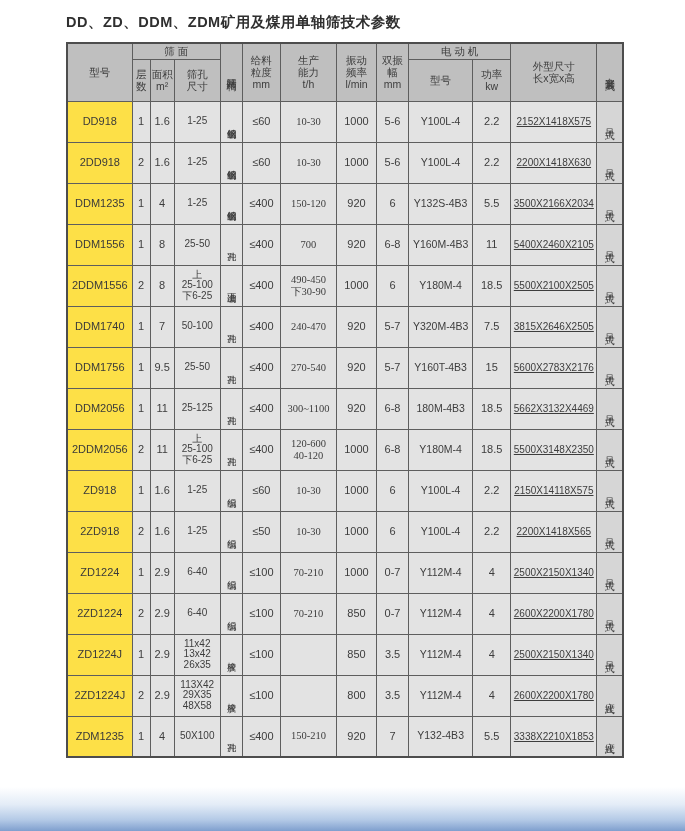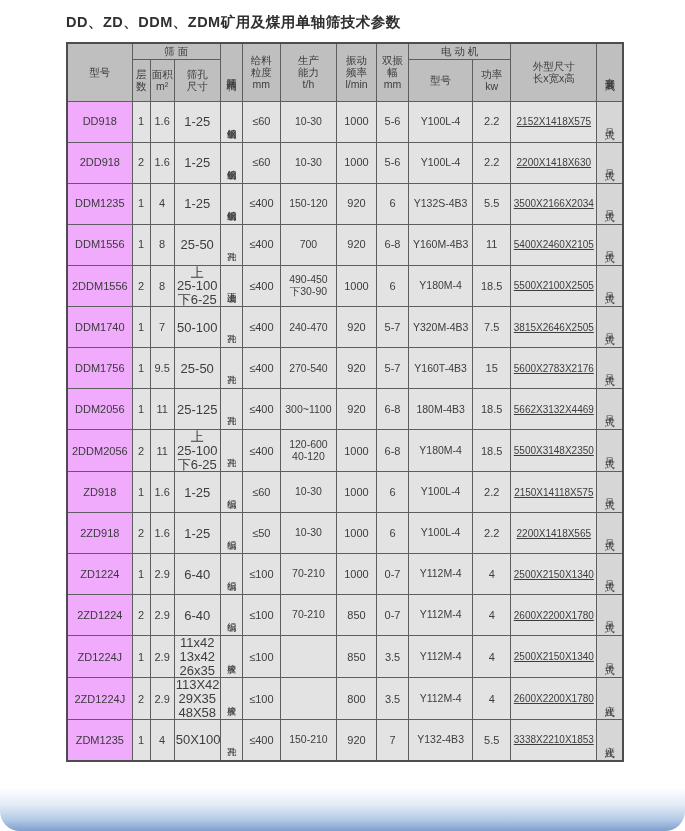--- a/index.html
+++ b/index.html
@@ -1,40 +1,40 @@
 <!DOCTYPE html>
 <html><head>
 <meta charset="utf-8">
 <style>
   html,body { margin:0; padding:0; background:#ffffff; }
   #page {
     position:relative; width:685px; height:831px; background:#ffffff;
-    overflow:hidden; font-family:"Liberation Sans","DejaVu Sans",sans-serif;border-radius:20px;
+    overflow:hidden; font-family:"Liberation Sans","DejaVu Sans",sans-serif;
   }
   #page-title {
     position:absolute; left:66px; top:13px; font-size:14.5px; font-weight:bold;
     color:#2f2f2f; letter-spacing:0.5px;
   }
   table.spec {
     position:absolute; left:66px; top:42px; width:558px;
     border-collapse:collapse; table-layout:fixed;
     border:2px solid #4d4d4d;
   }
   table.spec th, table.spec td {
     border:1px solid #5e5e5e; padding:0 1px; text-align:center; vertical-align:middle;
     color:#3d3d3d; overflow:hidden;
   }
   thead th { background:#bfbfbf; font-weight:normal; font-size:10.5px; line-height:1.15; }
   thead tr.group-row { height:16px; }
   thead tr.sub-row { height:42px; }
   tbody tr { height:41px; }
   tbody td { background:#e3e3e3; font-size:11px; line-height:1.12; color:#474747; }
-  tbody td.c0 { background:#f0abfc; color:#3a3a3a;text-align:center; }
-  tbody td.c3 { font-size:13px; line-height:1.05; }
-  tbody td.c6 { font-size:10.5px; }
+  tbody td.c0 { background:#fde047; color:#3a3a3a;text-align:center; }
+  tbody td.c3 { font-size:10px; line-height:1.05; }
+  tbody td.c6 { font-size:10.5px;font-family:Liberation Serif, serif; }
   tbody td.c9 { font-size:10.5px;margin-top:13px; }
   tbody td.c11 { font-size:10px;text-decoration:underline; }
   tbody td.c12 { background:#d6d6d6; }
   
   th.vert, td.c4, td.c12 {
     writing-mode:vertical-rl; text-orientation:upright; letter-spacing:1px;
   }
   td.c4 { font-size:9px; line-height:1; letter-spacing:0; border-right:2px solid #4d4d4d; }
   th.vert { font-size:10px; }
   th.mesh-structure-h { border-right:2px solid #4d4d4d; }

